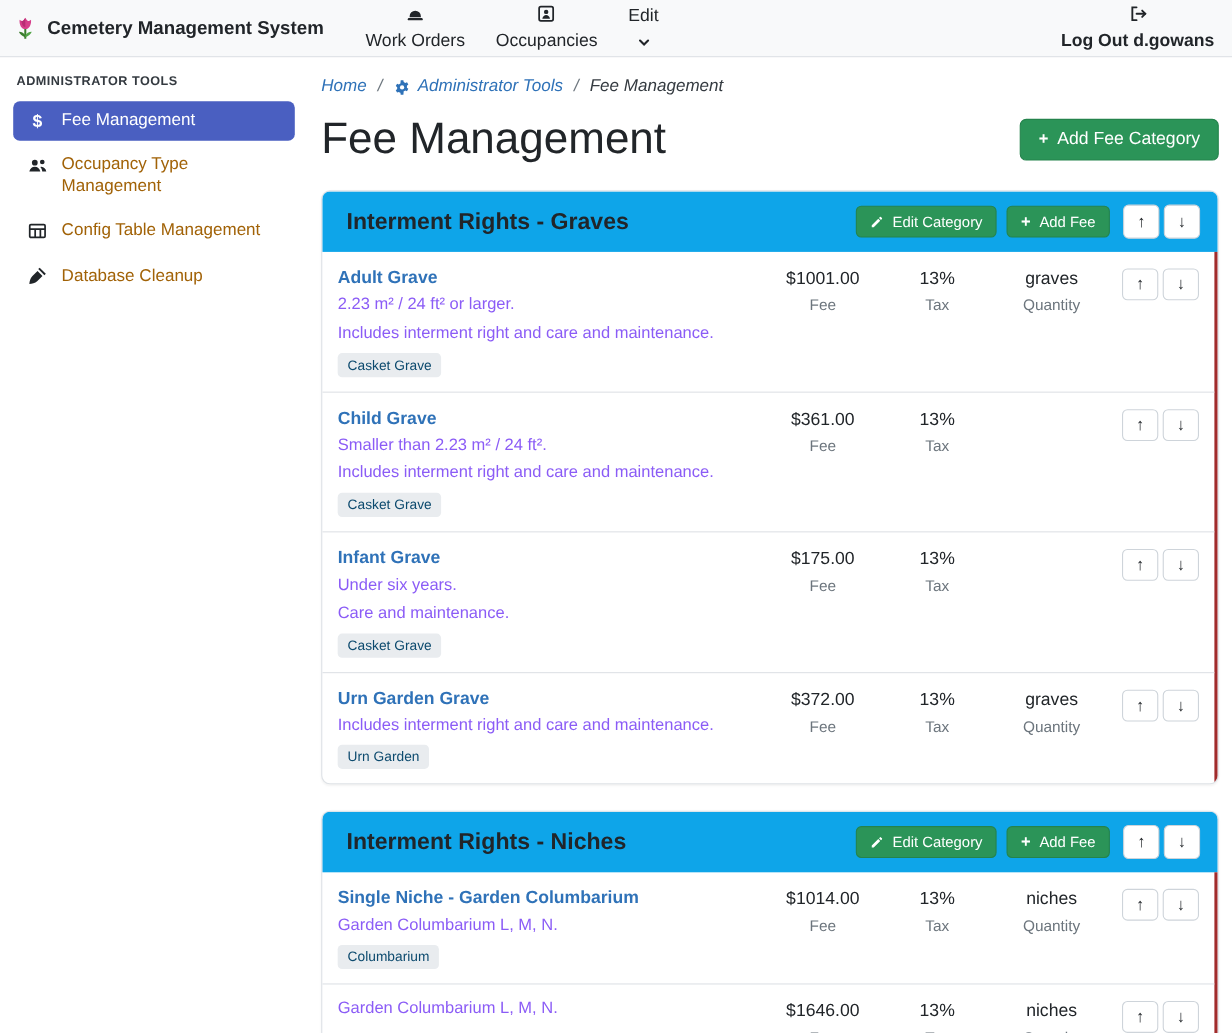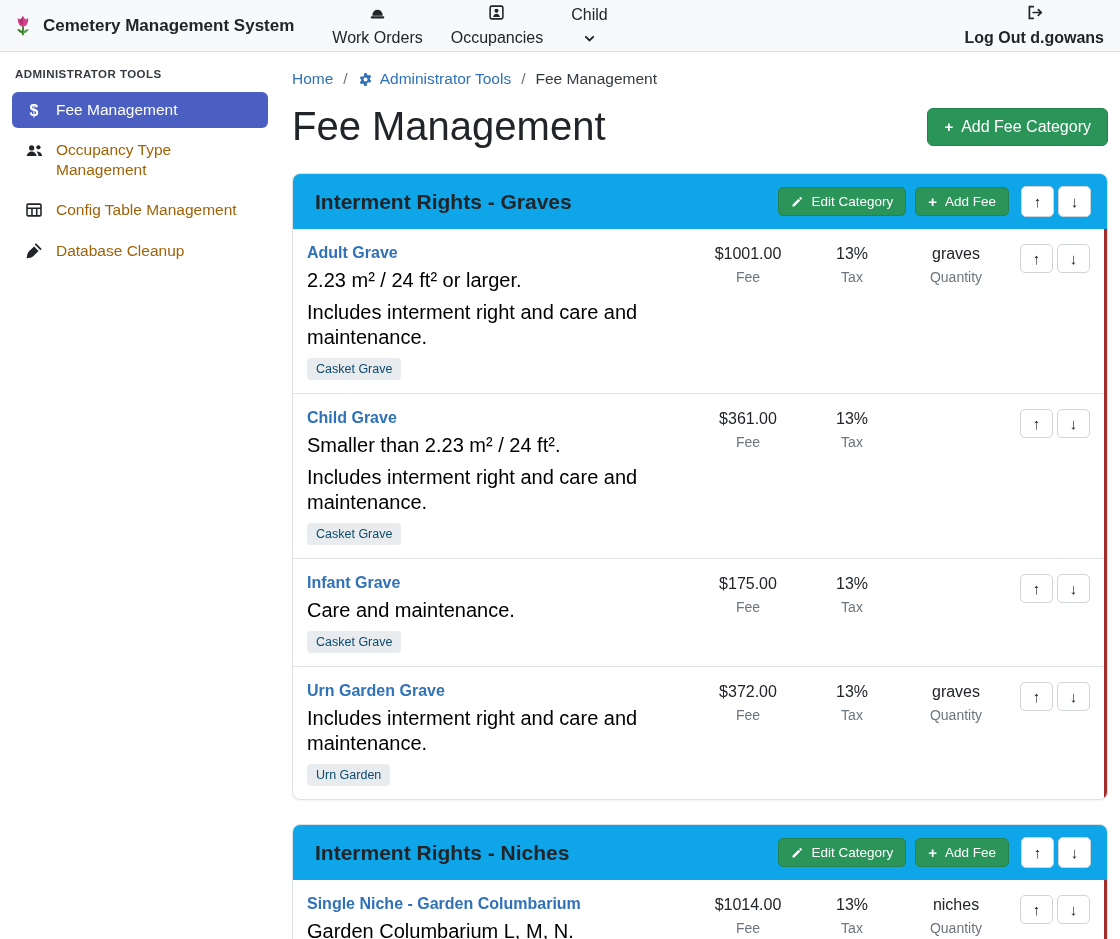--- a/index.html
+++ b/index.html
@@ -43,21 +43,21 @@
   .side-item.active .side-icon { color:#ffffff; }
   .side-icon {
     width:22px; flex-shrink:0; text-align:center; color:#212529;
     display:inline-flex; justify-content:center; margin-top:1px;
   }
   .dollar-glyph { font-weight:700; font-size:16px; line-height:1.2; }
 
   
   .main { flex:1; padding:12px 12px 0 12px; overflow:hidden; }
 
-  .breadcrumb { display:flex; align-items:center; gap:10px; font-size:15.5px; margin:6px 0 16px; }
+  .breadcrumb { display:flex; align-items:center; gap:10px; font-size:15.5px; margin:6px 0 16px;font-style:italic; }
   .crumb-link { color:#2f72b8; display:inline-flex; align-items:center; gap:7px; }
   .crumb-sep { color:#6c757d; }
   .crumb-current { color:#343a40; }
 
   .title-row { display:flex; align-items:center; justify-content:space-between; margin-bottom:24px; }
   .page-title { font-size:40px; font-weight:500; color:#212529; }
 
   .btn-green {
     background:#2b9458; border:1px solid #24834c; color:#fff;
     border-radius:6px; display:inline-flex; align-items:center; gap:8px;
@@ -86,21 +86,21 @@
   .hdr-arrows { display:flex; gap:4px; margin-left:3px; }
 
   .card-body { border-right:3px solid #a12c2c; }
   .fee-row {
     display:grid; grid-template-columns:1fr 100px 108px 100px 98px;
     padding:13px 0 13px 14px; align-items:start;
   }
   .fee-row + .fee-row { border-top:1px solid #dee2e6; }
 
   .fee-name { color:#2f72b8; font-weight:700; font-size:16px; display:inline-block; margin:2px 0 6px; }
-  .fee-desc { font-size:20px; color:#000000; margin-bottom:7px; line-height:1.25; }
+  .fee-desc { font-size:15px; color:#8b5cf6; margin-bottom:7px; line-height:1.25; }
   .badge {
     display:inline-block; background:#e9ecef; color:#0c4a6e;
     font-size:12.5px; padding:4px 9px; border-radius:4px; margin-top:1px;
   }
 
   .stat { text-align:center; padding-top:3px; }
   .stat-value { font-size:16px; color:#212529; }
   .stat-label { font-size:14px; color:#6c757d; margin-top:6px; }
 
   .row-arrows { display:flex; gap:4px; justify-content:flex-end; padding-right:14px; padding-top:2px; }
@@ -138,21 +138,21 @@
       <span class="nav-icon">
         <svg viewBox="0 0 16 16" width="17" height="17">
           <rect x="2" y="2" width="12" height="12" rx="1.5" fill="none" stroke="currentColor" stroke-width="1.5"></rect>
           <circle cx="8" cy="6.4" r="1.9" fill="currentColor"></circle>
           <path d="M4.7 12.3c.5-2.1 1.8-3.2 3.3-3.2s2.8 1.1 3.3 3.2z" fill="currentColor"></path>
         </svg>
       </span>
       <span>Occupancies</span>
     </a>
     <a class="nav-link">
-      <span>Child</span>
+      <span>Edit</span>
       <span class="nav-icon">
         <svg viewBox="0 0 16 16" width="13" height="13" fill="none" stroke="currentColor" stroke-width="2.4" stroke-linecap="round">
           <path d="M3.5 6l4.5 4.3L12.5 6"></path>
         </svg>
       </span>
     </a>
   </nav>
 
   <a class="nav-link logout">
     <span class="nav-icon">
@@ -302,20 +302,21 @@
           <div class="stat"></div>
           <div class="row-arrows">
             <button class="arrow-btn">↑</button>
             <button class="arrow-btn">↓</button>
           </div>
         </div>
 
         <div class="fee-row">
           <div>
             <div><a class="fee-name">Infant Grave</a></div>
+            <div class="fee-desc">Under six years.</div>
             <div class="fee-desc">Care and maintenance.</div>
             <span class="badge">Casket Grave</span>
           </div>
           <div class="stat">
             <div class="stat-value">$175.00</div>
             <div class="stat-label">Fee</div>
           </div>
           <div class="stat">
             <div class="stat-value">13%</div>
             <div class="stat-label">Tax</div>

